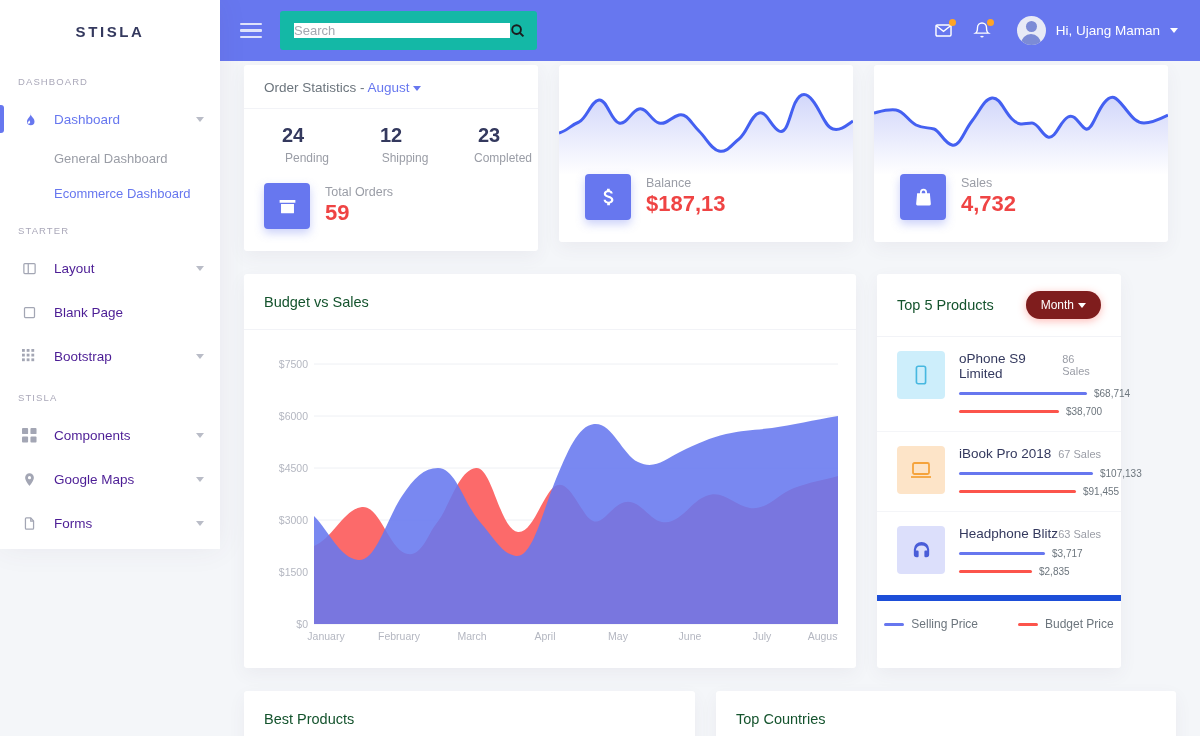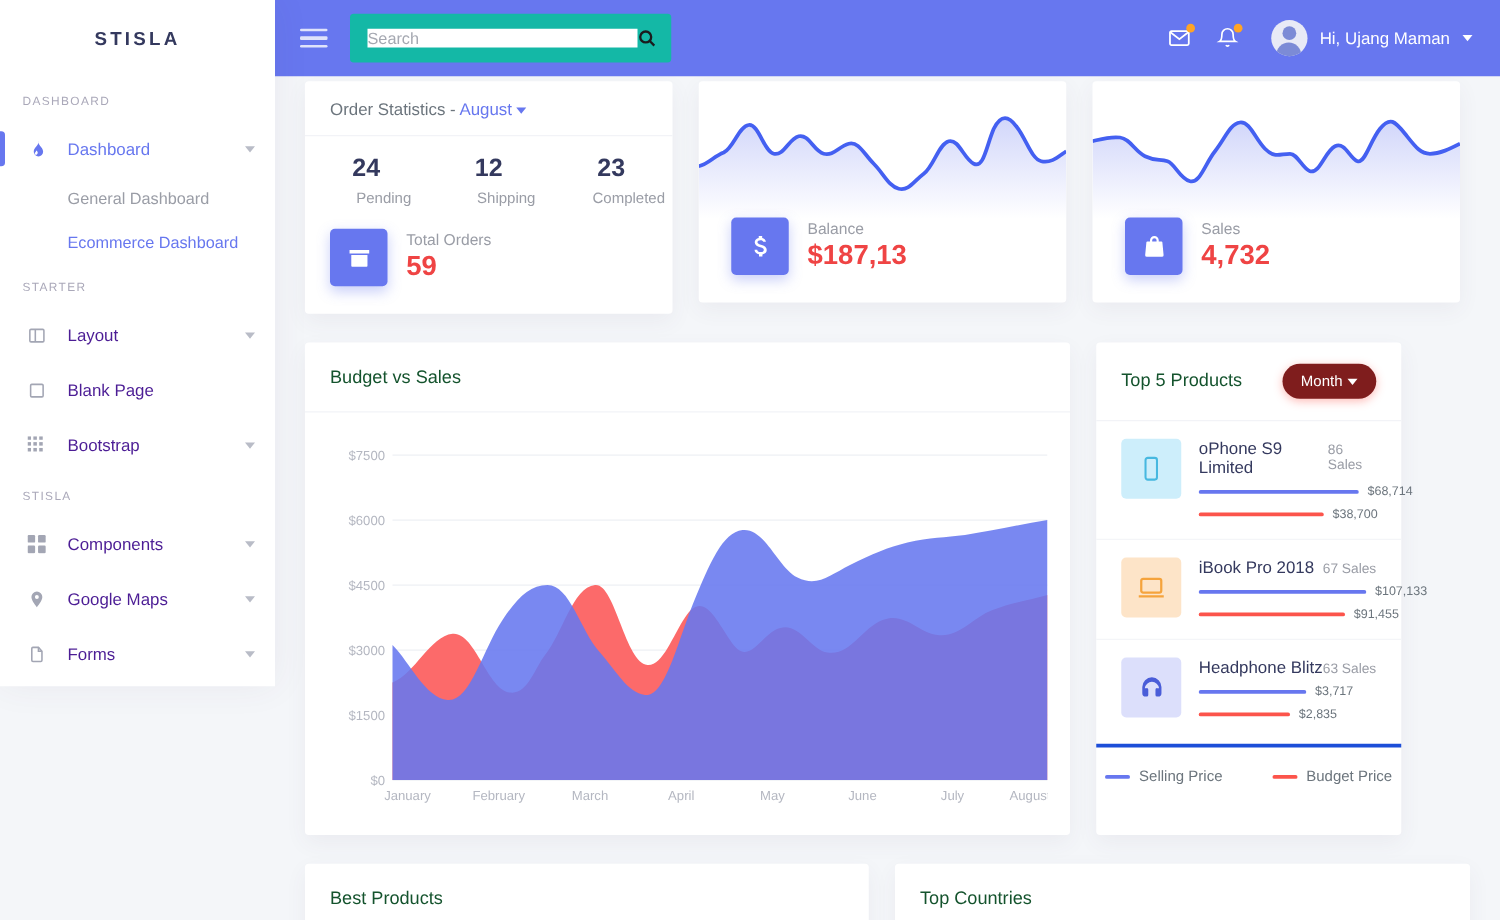--- a/index.html
+++ b/index.html
@@ -180,21 +180,21 @@
   }
   .prod-right { flex: 1; min-width: 0; }
   .prod-top { display: flex; align-items: baseline; }
   .prod-name { font-size: 13.5px; color: #34395e; font-weight: 400; }
   .prod-sales { margin-left: auto; font-size: 11px; color: #9a9da6; }
   .bar-row { display: flex; align-items: center; margin-top: 7px; }
   .bar { height: 2.5px; border-radius: 2px; flex: none; }
   .bar-val { font-size: 10px; color: #6c757d; margin-left: 7px; }
   .legend-row {
     display: flex; justify-content: center; gap: 40px;
-    padding: 16px 0 18px; border-top: 3px solid #1d4ed8; margin-top: 4px;
+    padding: 16px 0 18px; border-top: 6px solid #1d4ed8; margin-top: 4px;
   }
   .legend-item { display: flex; align-items: center; gap: 7px; }
   .legend-line { width: 20px; height: 3px; border-radius: 2px; }
   .legend-lbl { font-size: 12px; color: #6c757d; }
 
   
   .bottom-card { height: 120px; }
   .bottom-left { width: 451px; }
   .bottom-right { width: 460px; }
 </style>

